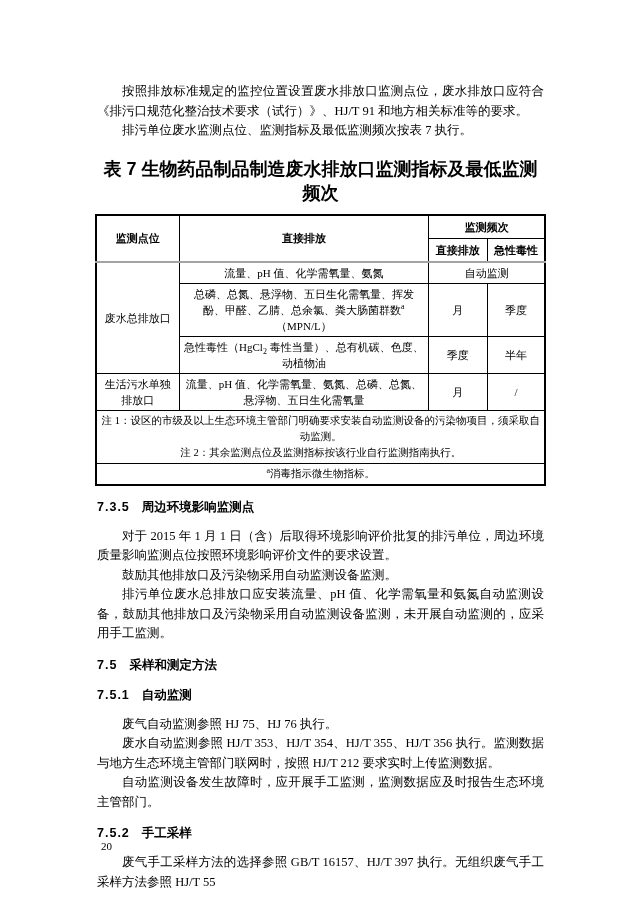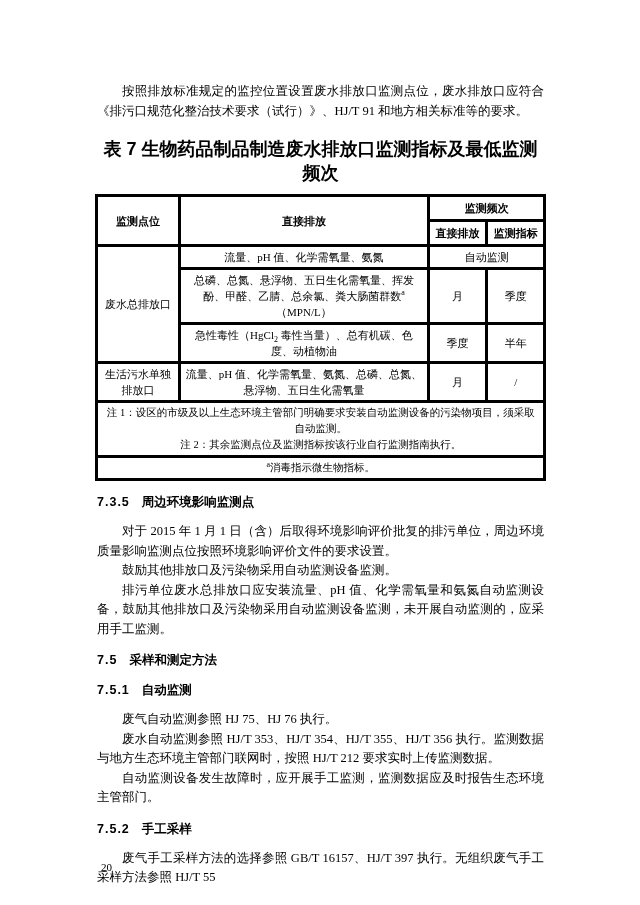--- a/index.html
+++ b/index.html
@@ -31,21 +31,21 @@
     margin: 16px 0 9px 0;
   }
   table.monitor {
     width: 101%;
     margin-left: -2px;
     border-collapse: collapse;
     border: 2px solid #000;
     font-size: 11px;
   }
   table.monitor td {
-    border: 3px solid #000000;
+    border: 1px solid #000000;
     text-align: center;
     vertical-align: middle;
     padding: 2px 4px;
     line-height: 16px;
   }
   table.monitor td.hdr {
     font-family: "Liberation Sans", "DejaVu Sans", sans-serif;
     font-weight: bold;
     padding: 3px 4px;
   }
@@ -61,51 +61,52 @@
     font-family: "Liberation Sans", "DejaVu Sans", sans-serif;
     font-weight: bold;
     font-size: 12.5px;
     margin: 13px 0 11px 0;
   }
   .sec-num { letter-spacing: 1px; margin-right: 12px; }
   .sec-block { margin: 0; }
   .page-number {
     position: absolute;
     left: 74px;
-    bottom: 32px;
+    bottom: 53px;
     font-size: 11px;
     font-family: "Liberation Serif", "DejaVu Serif", serif;
   }
 </style>
 </head>
 <body>
 
 <div class="page">
   <div class="content">
 
     <p class="body">按照排放标准规定的监控位置设置废水排放口监测点位，废水排放口应符合《排污口规范化整治技术要求（试行）》、HJ/T 91 和地方相关标准等的要求。</p>
+    <p class="body">排污单位废水监测点位、监测指标及最低监测频次按表 7 执行。</p>
 
     <p class="table-title">表 7 生物药品制品制造废水排放口监测指标及最低监测频次</p>
 
     <table class="monitor">
       <colgroup>
         <col style="width:18.5%">
           <col style="width:55.5%">
           <col style="width:13%">
           <col style="width:13%">
       </colgroup>
       <tbody>
         <tr>
           <td class="hdr" rowspan="2">监测点位</td>
           <td class="hdr" rowspan="2">直接排放</td>
           <td class="hdr" colspan="2">监测频次</td>
         </tr>
         <tr>
           <td class="hdr">直接排放</td>
-          <td class="hdr">监测指标</td>
+          <td class="hdr">急性毒性</td>
         </tr>
         <tr class="thick-top">
           <td rowspan="3">废水总排放口</td>
           <td>流量、pH 值、化学需氧量、氨氮</td>
           <td colspan="2">自动监测</td>
         </tr>
         <tr>
           <td><span>总磷、总氮、悬浮物、五日生化需氧量、挥发酚、甲醛、乙腈、总余氯、粪大肠菌群数</span><sup>a</sup><span>（MPN/L）</span></td>
           <td>月</td>
           <td>季度</td>

